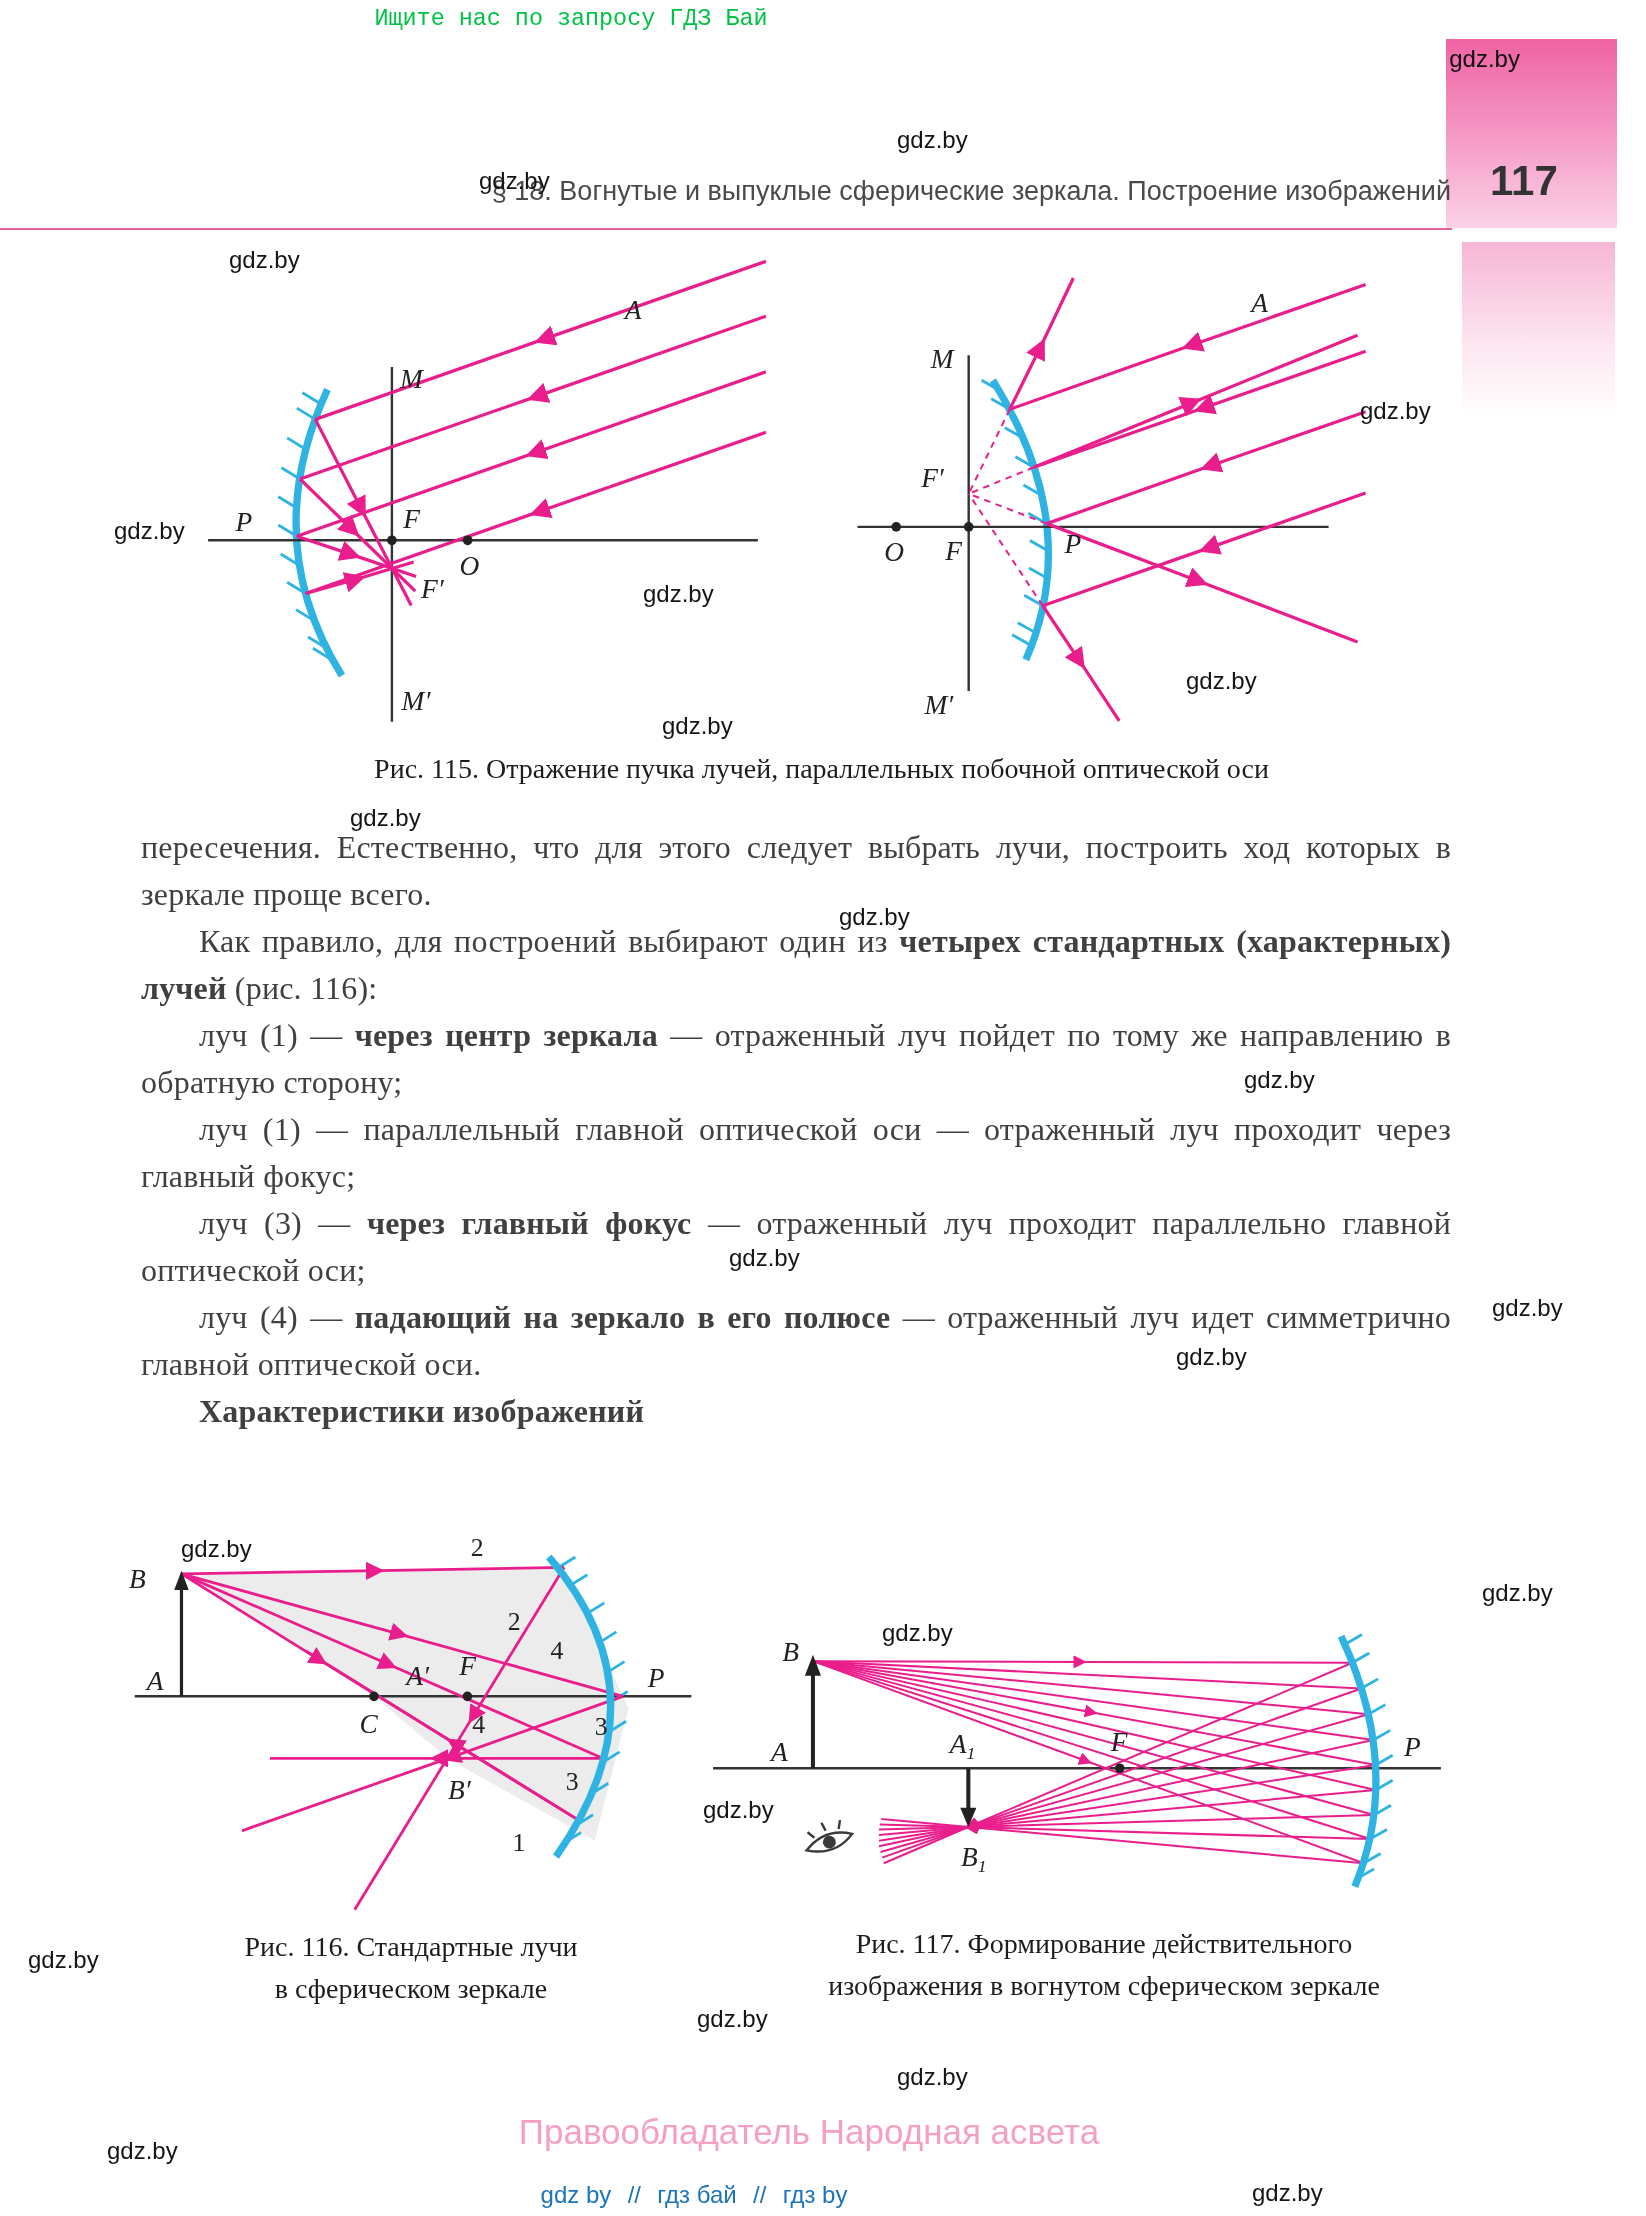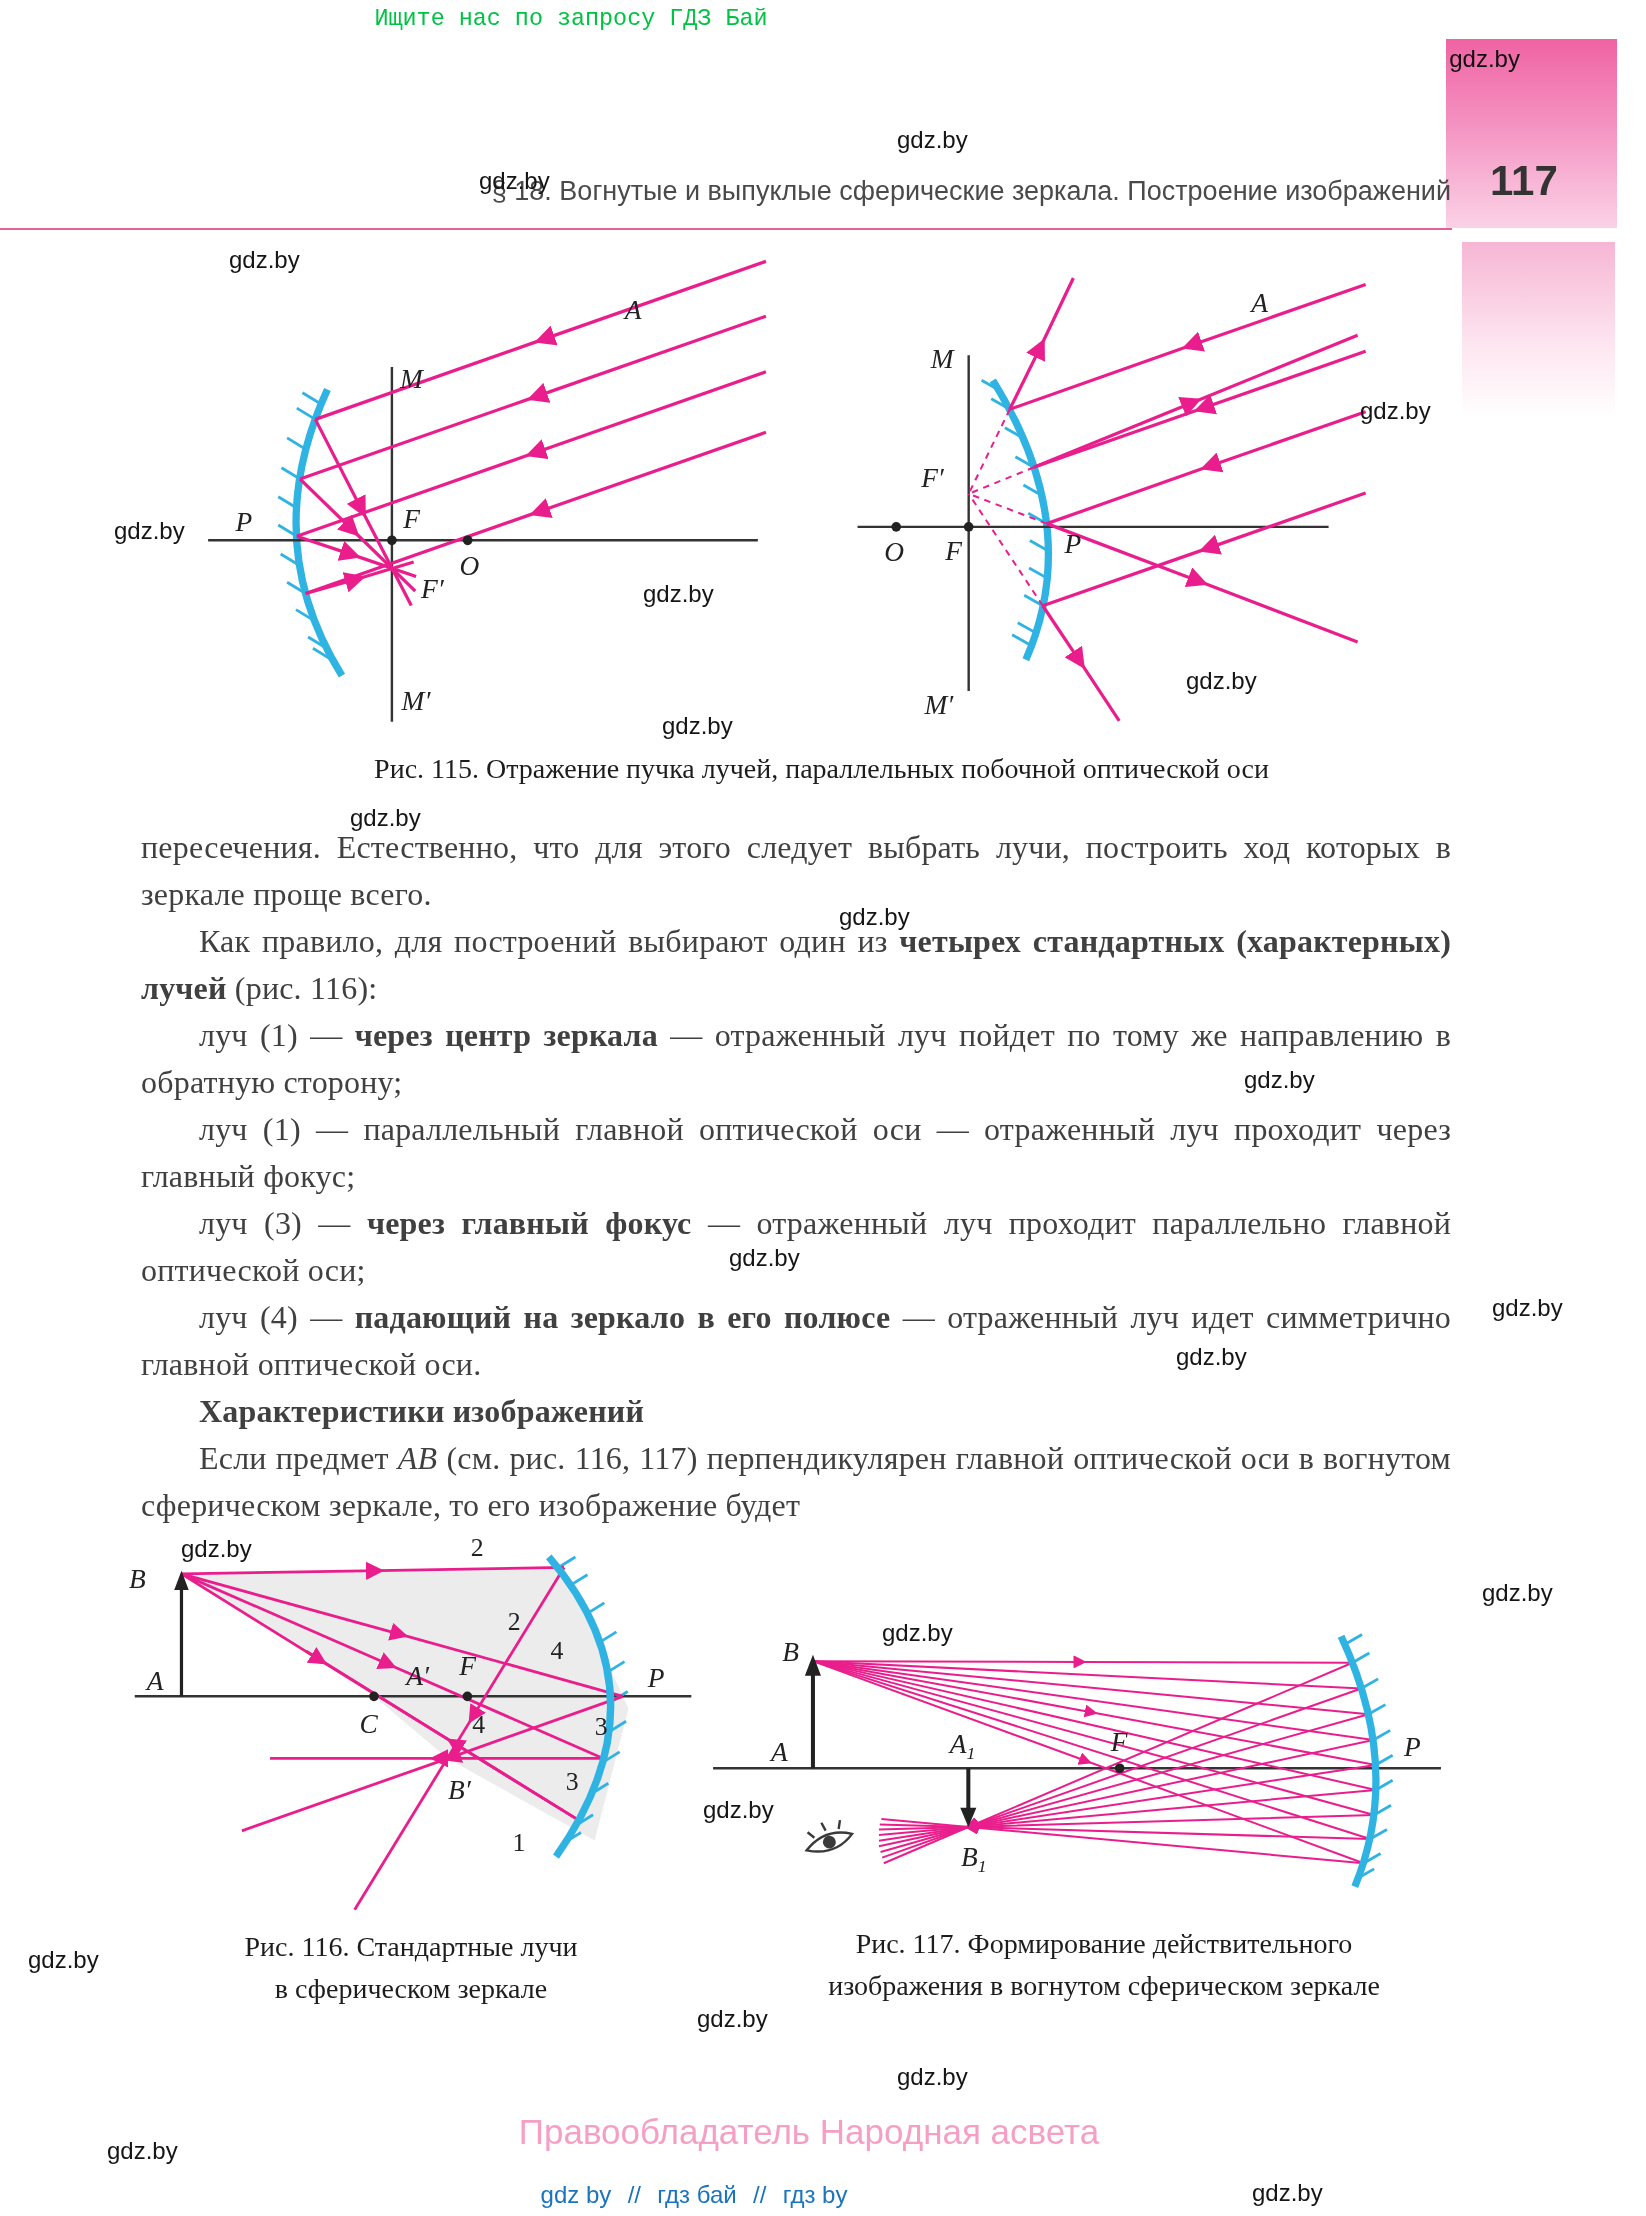--- a/index.html
+++ b/index.html
@@ -139,21 +139,20 @@
   <div class="caption caption-115">Рис. 115. Отражение пучка лучей, параллельных побочной оптической оси</div>
 
   <div class="body-text">
     <p class="no-indent"><span>пересечения. Естественно, что для этого следует выбрать лучи, построить ход которых в зеркале проще всего.</span></p>
     <p><span>Как правило, для построений выбирают один из </span><span style="font-weight: bold;">четырех стандартных (характерных) лучей</span><span> (рис. 116):</span></p>
     <p><span>луч (1) — </span><span style="font-weight: bold;">через центр зеркала</span><span> — отраженный луч пойдет по тому же направлению в обратную сторону;</span></p>
     <p><span>луч (1) — </span><span style="font-weight: normal;">параллельный главной оптической оси</span><span> — отраженный луч проходит через главный фокус;</span></p>
     <p><span>луч (3) — </span><span style="font-weight: bold;">через главный фокус</span><span> — отраженный луч проходит параллельно главной оптической оси;</span></p>
     <p><span>луч (4) — </span><span style="font-weight: bold;">падающий на зеркало в его полюсе</span><span> — отраженный луч идет симметрично главной оптической оси.</span></p>
     <p><span style="font-weight: bold;">Характеристики изображений</span></p>
-    <p><span>Если предмет </span><span style="font-style: italic;">AB</span><span> (см. рис. 116, 117) перпендикулярен главной оптической оси в вогнутом сферическом зеркале, то его изображение будет</span></p>
   </div>
 
   <svg class="figure" style="left:113px;top:1535px" width="588" height="379" viewBox="0 0 730 470">
     <defs>
       <marker id="ap6" viewBox="0 0 10 10" refX="7" refY="5" markerWidth="6.5" markerHeight="6.5" orient="auto">
         <path d="M0,0 L10,5 L0,10 Z" fill="#e91e8c"></path>
       </marker>
     </defs>
     <polygon points="85,48 560,40 640,215 598,379 415,277 324,200" fill="#ececec"></polygon>
     <line x1="27" y1="200" x2="718" y2="200" stroke="#333" stroke-width="3"></line>

